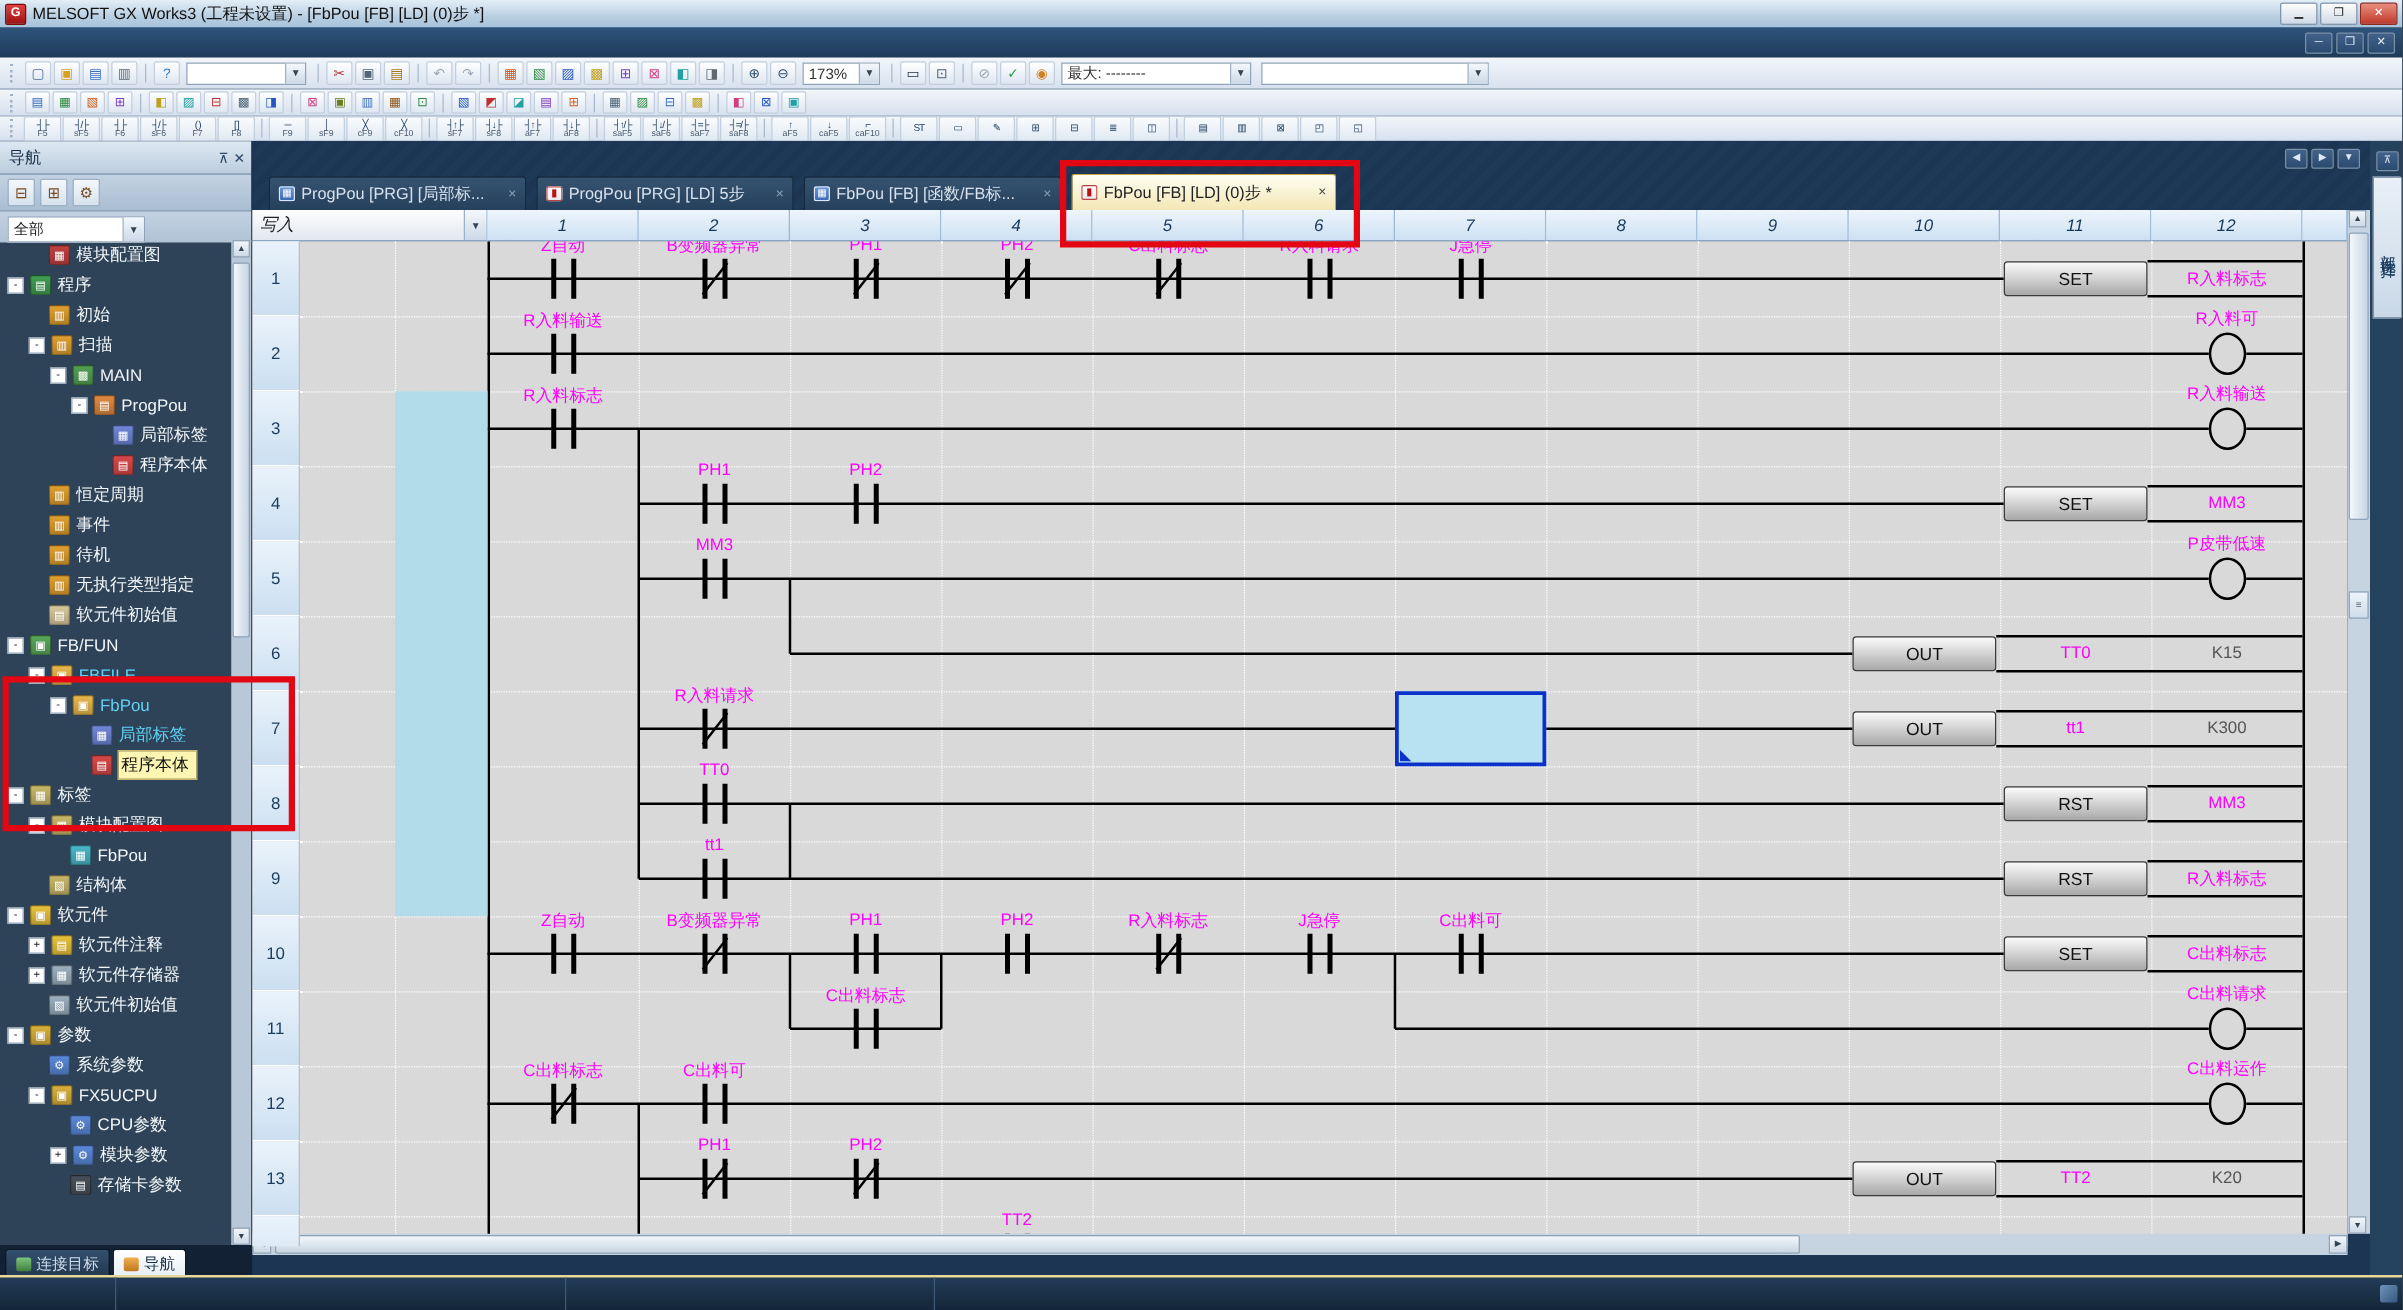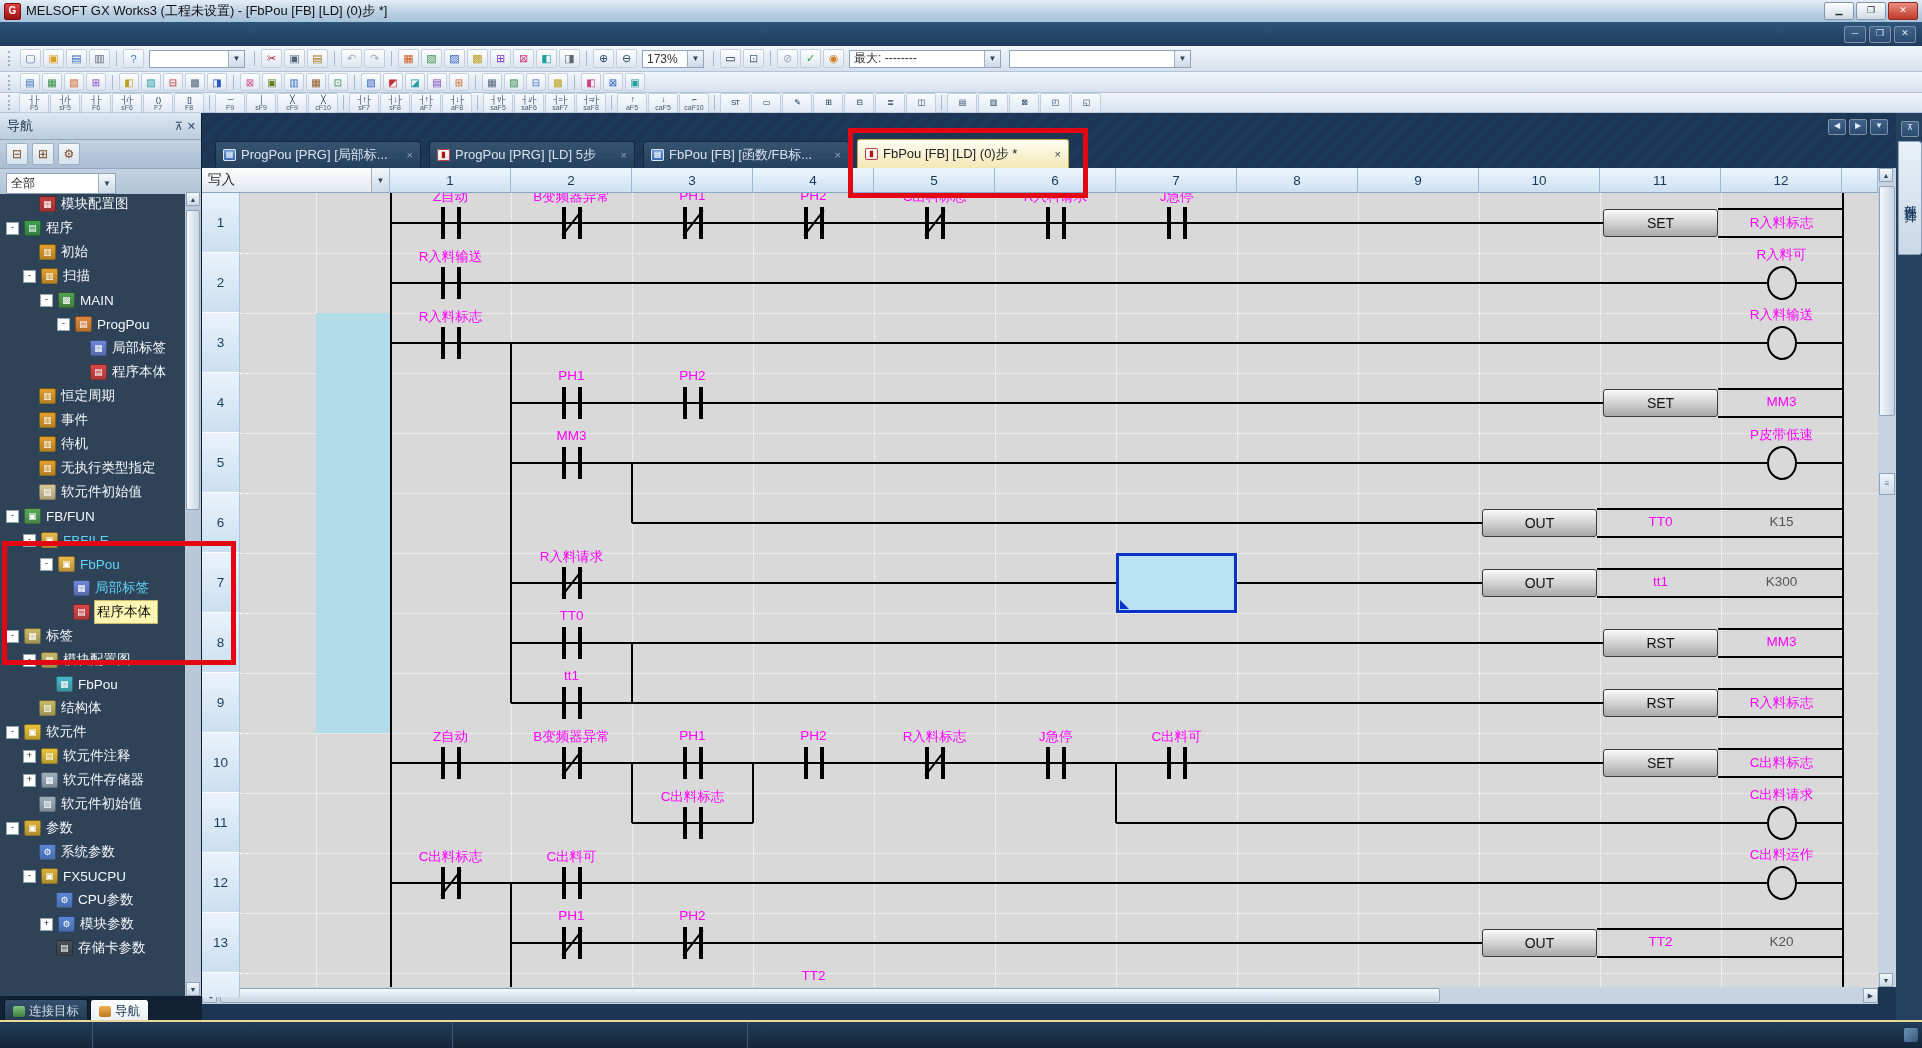--- a/index.html
+++ b/index.html
@@ -84,21 +84,21 @@
   .etab.active{height:29px;background:linear-gradient(#fffef4,#f3e7b4);color:#222;border:1px solid #caa54a;border-bottom:none;}
   .etab .x{font-size:11px;color:#8fa3b8;margin-left:2px;}
   .etab.active .x{color:#444;}
   .etab .tic{width:13px;height:12px;border-radius:2px;flex:0 0 auto;font-size:8px;line-height:12px;text-align:center;color:#fff;}
   .tic.table{background:linear-gradient(#6f9ad8,#3a66b0);box-shadow:inset 0 0 0 1px #dce8f8;}
   .tic.doc{background:linear-gradient(#fff,#e8e8e8);box-shadow:inset 0 0 0 1px #b44;color:#b11;font-weight:bold;}
   #strip-ctrl{position:absolute;right:8px;top:6px;display:flex;gap:3px;}
   .sc-btn{width:16px;height:14px;background:linear-gradient(#43628a,#2b4a70);border:1px solid #7d92a9;border-radius:2px;
     color:#dfe9f3;font-size:8px;line-height:12px;text-align:center;}
   
-  #lheader{position:absolute;left:0;top:55px;width:1676px;height:25px;background:#cfe1f2;}
+  #lheader{position:absolute;left:0;top:55px;width:1676px;height:25px;background:#cfe1f2;font-style:italic;}
   .hcell{position:absolute;top:0;height:25px;box-sizing:border-box;border-right:1px solid #9cb9d6;border-bottom:1px solid #87a7c7;
     background:linear-gradient(#eef5fc,#cde1f3);font-size:13.5px;color:#17395c;display:flex;align-items:center;justify-content:center;}
   #mode-cell{justify-content:flex-start;background:linear-gradient(#fdfdfe,#e2e8ef);color:#222;padding-left:6px;}
   #mode-cell .arr{margin-left:auto;width:17px;align-self:stretch;background:linear-gradient(#f4f8fc,#ccd9e8);
     border-left:1px solid #9db1c6;font-size:8px;display:flex;align-items:center;justify-content:center;color:#345;}
   
   #lbody{position:absolute;left:0;top:80px;width:1676px;height:804px;background:#d9d9d9;overflow:hidden;}
   #lgutter{position:absolute;left:0;top:80px;width:38px;height:804px;overflow:hidden;background:#d9d9d9;z-index:5;}
   .gcell{position:absolute;left:0;width:38px;box-sizing:border-box;background:linear-gradient(#eaf3fb,#cbdff1);
     border-bottom:1px solid #fff;border-right:1px solid #aac4dc;font-size:13.5px;color:#1a3c5c;

